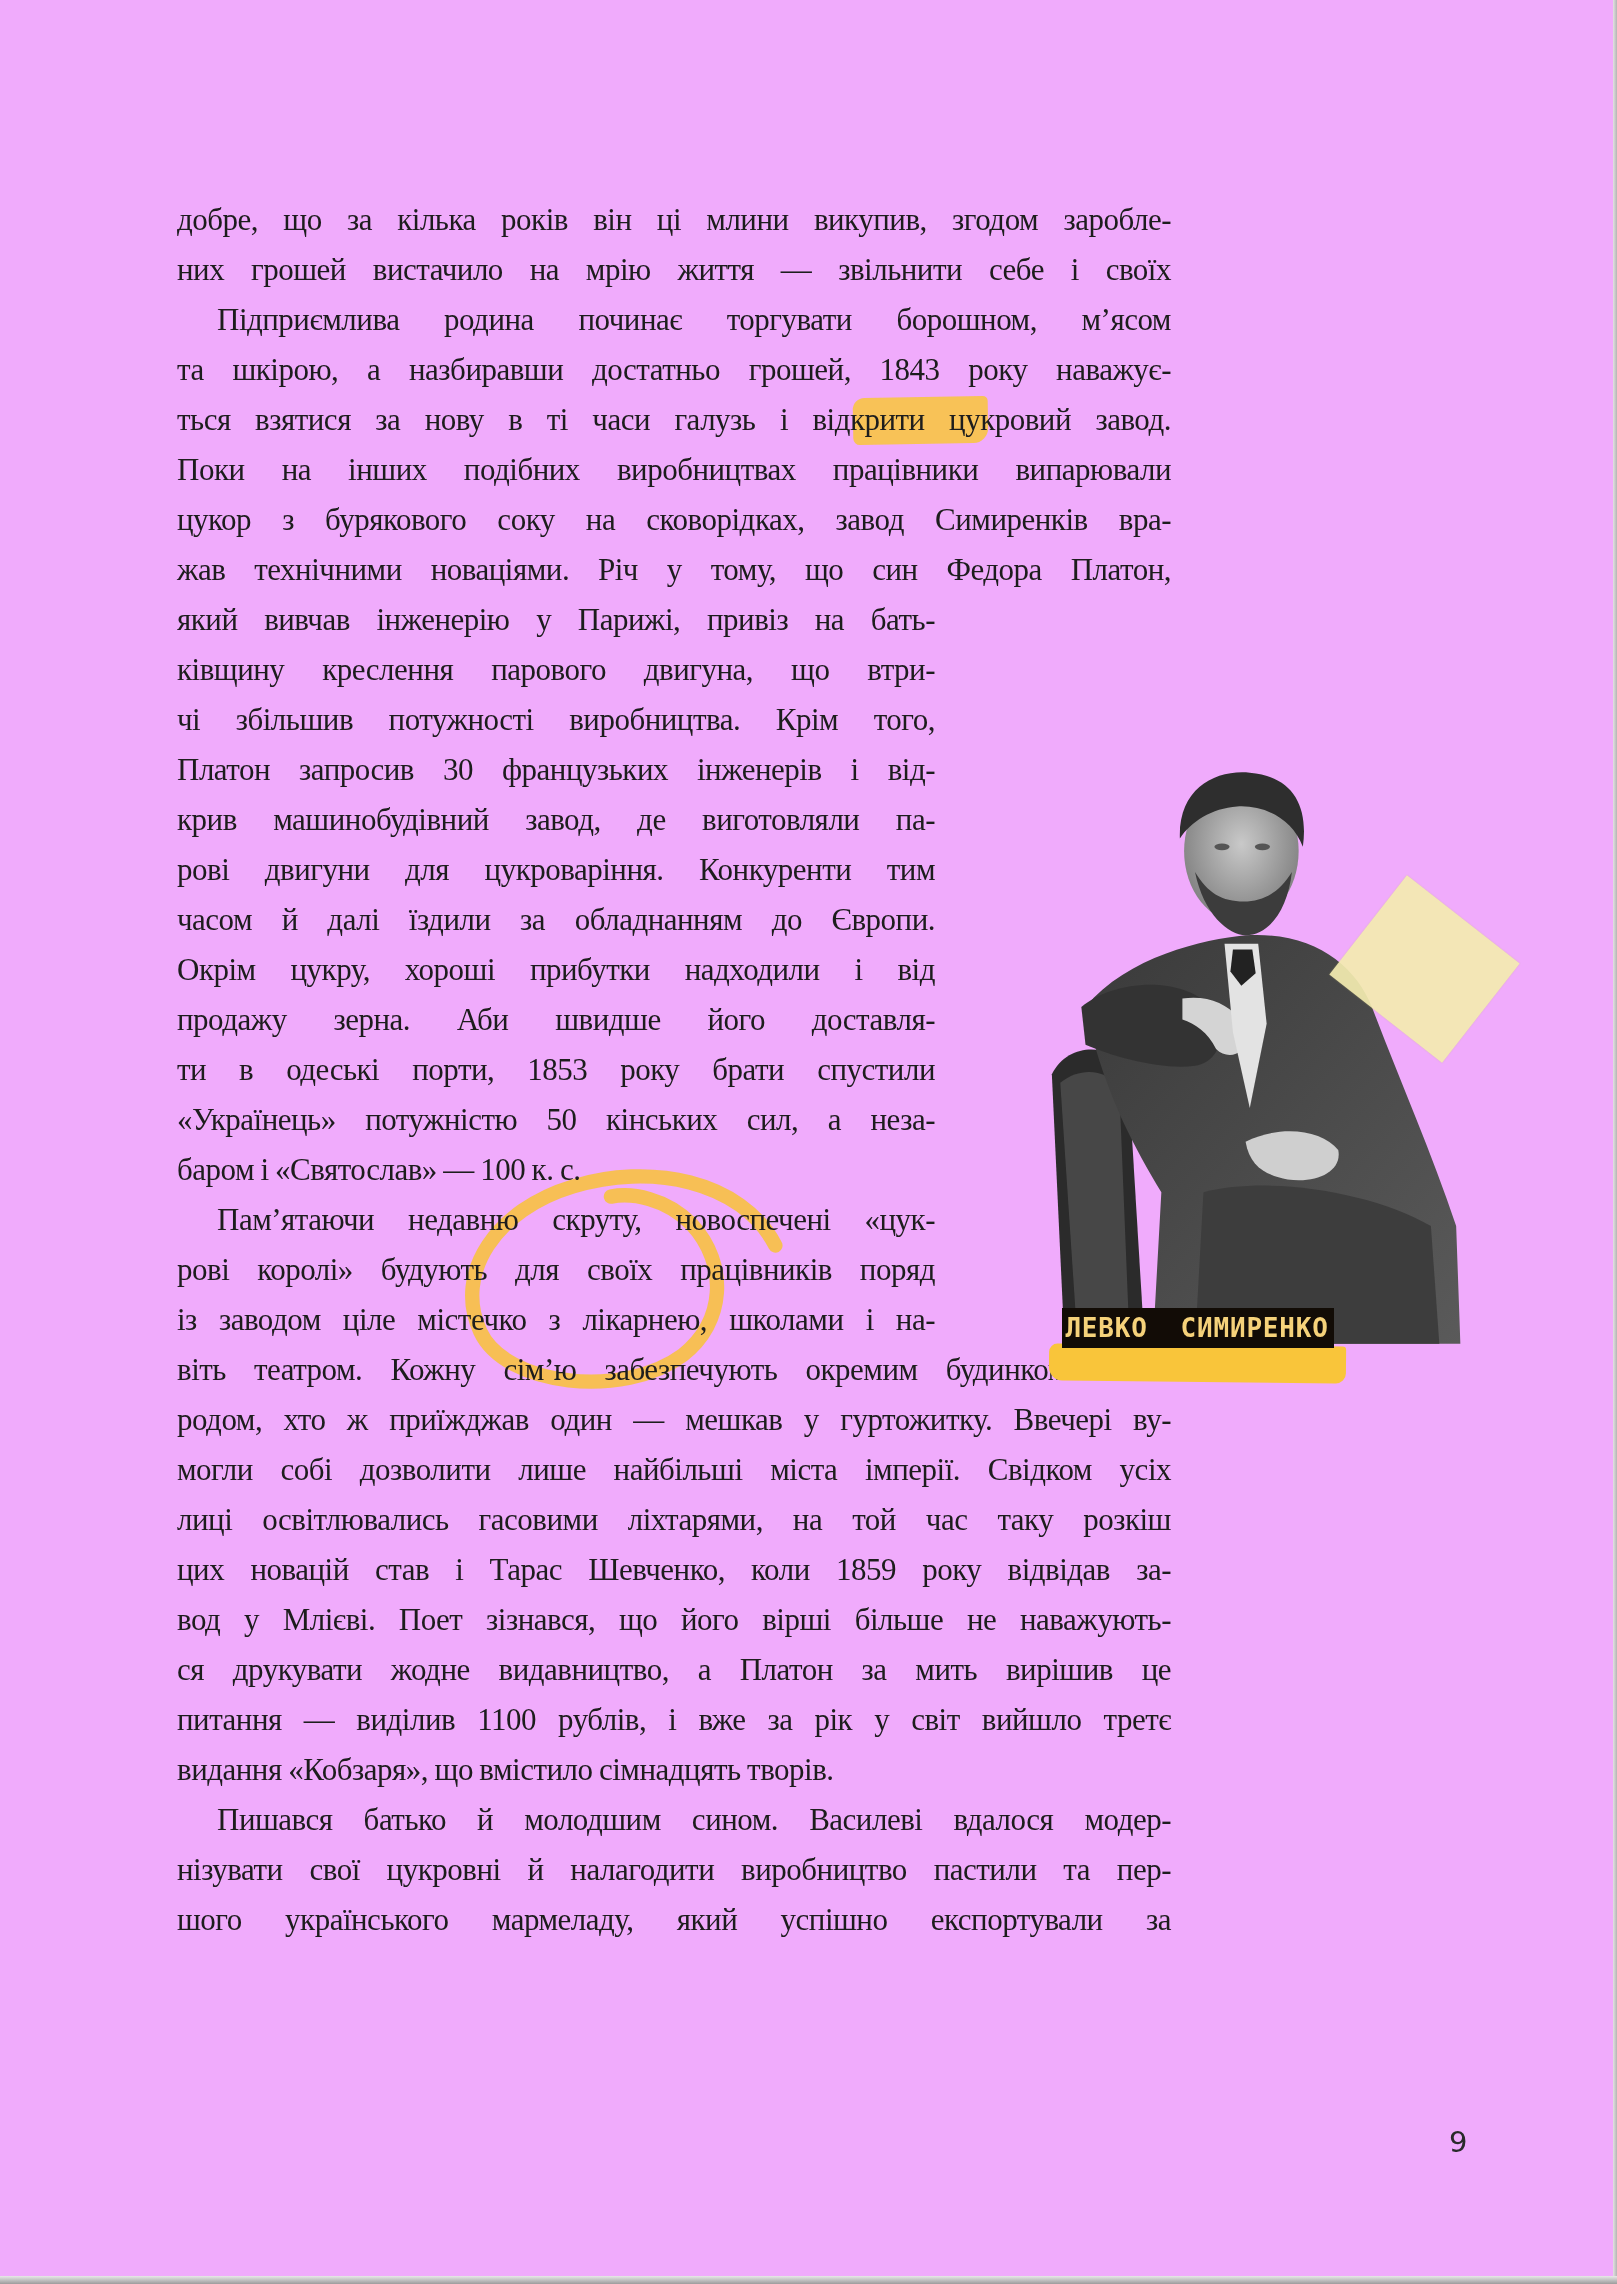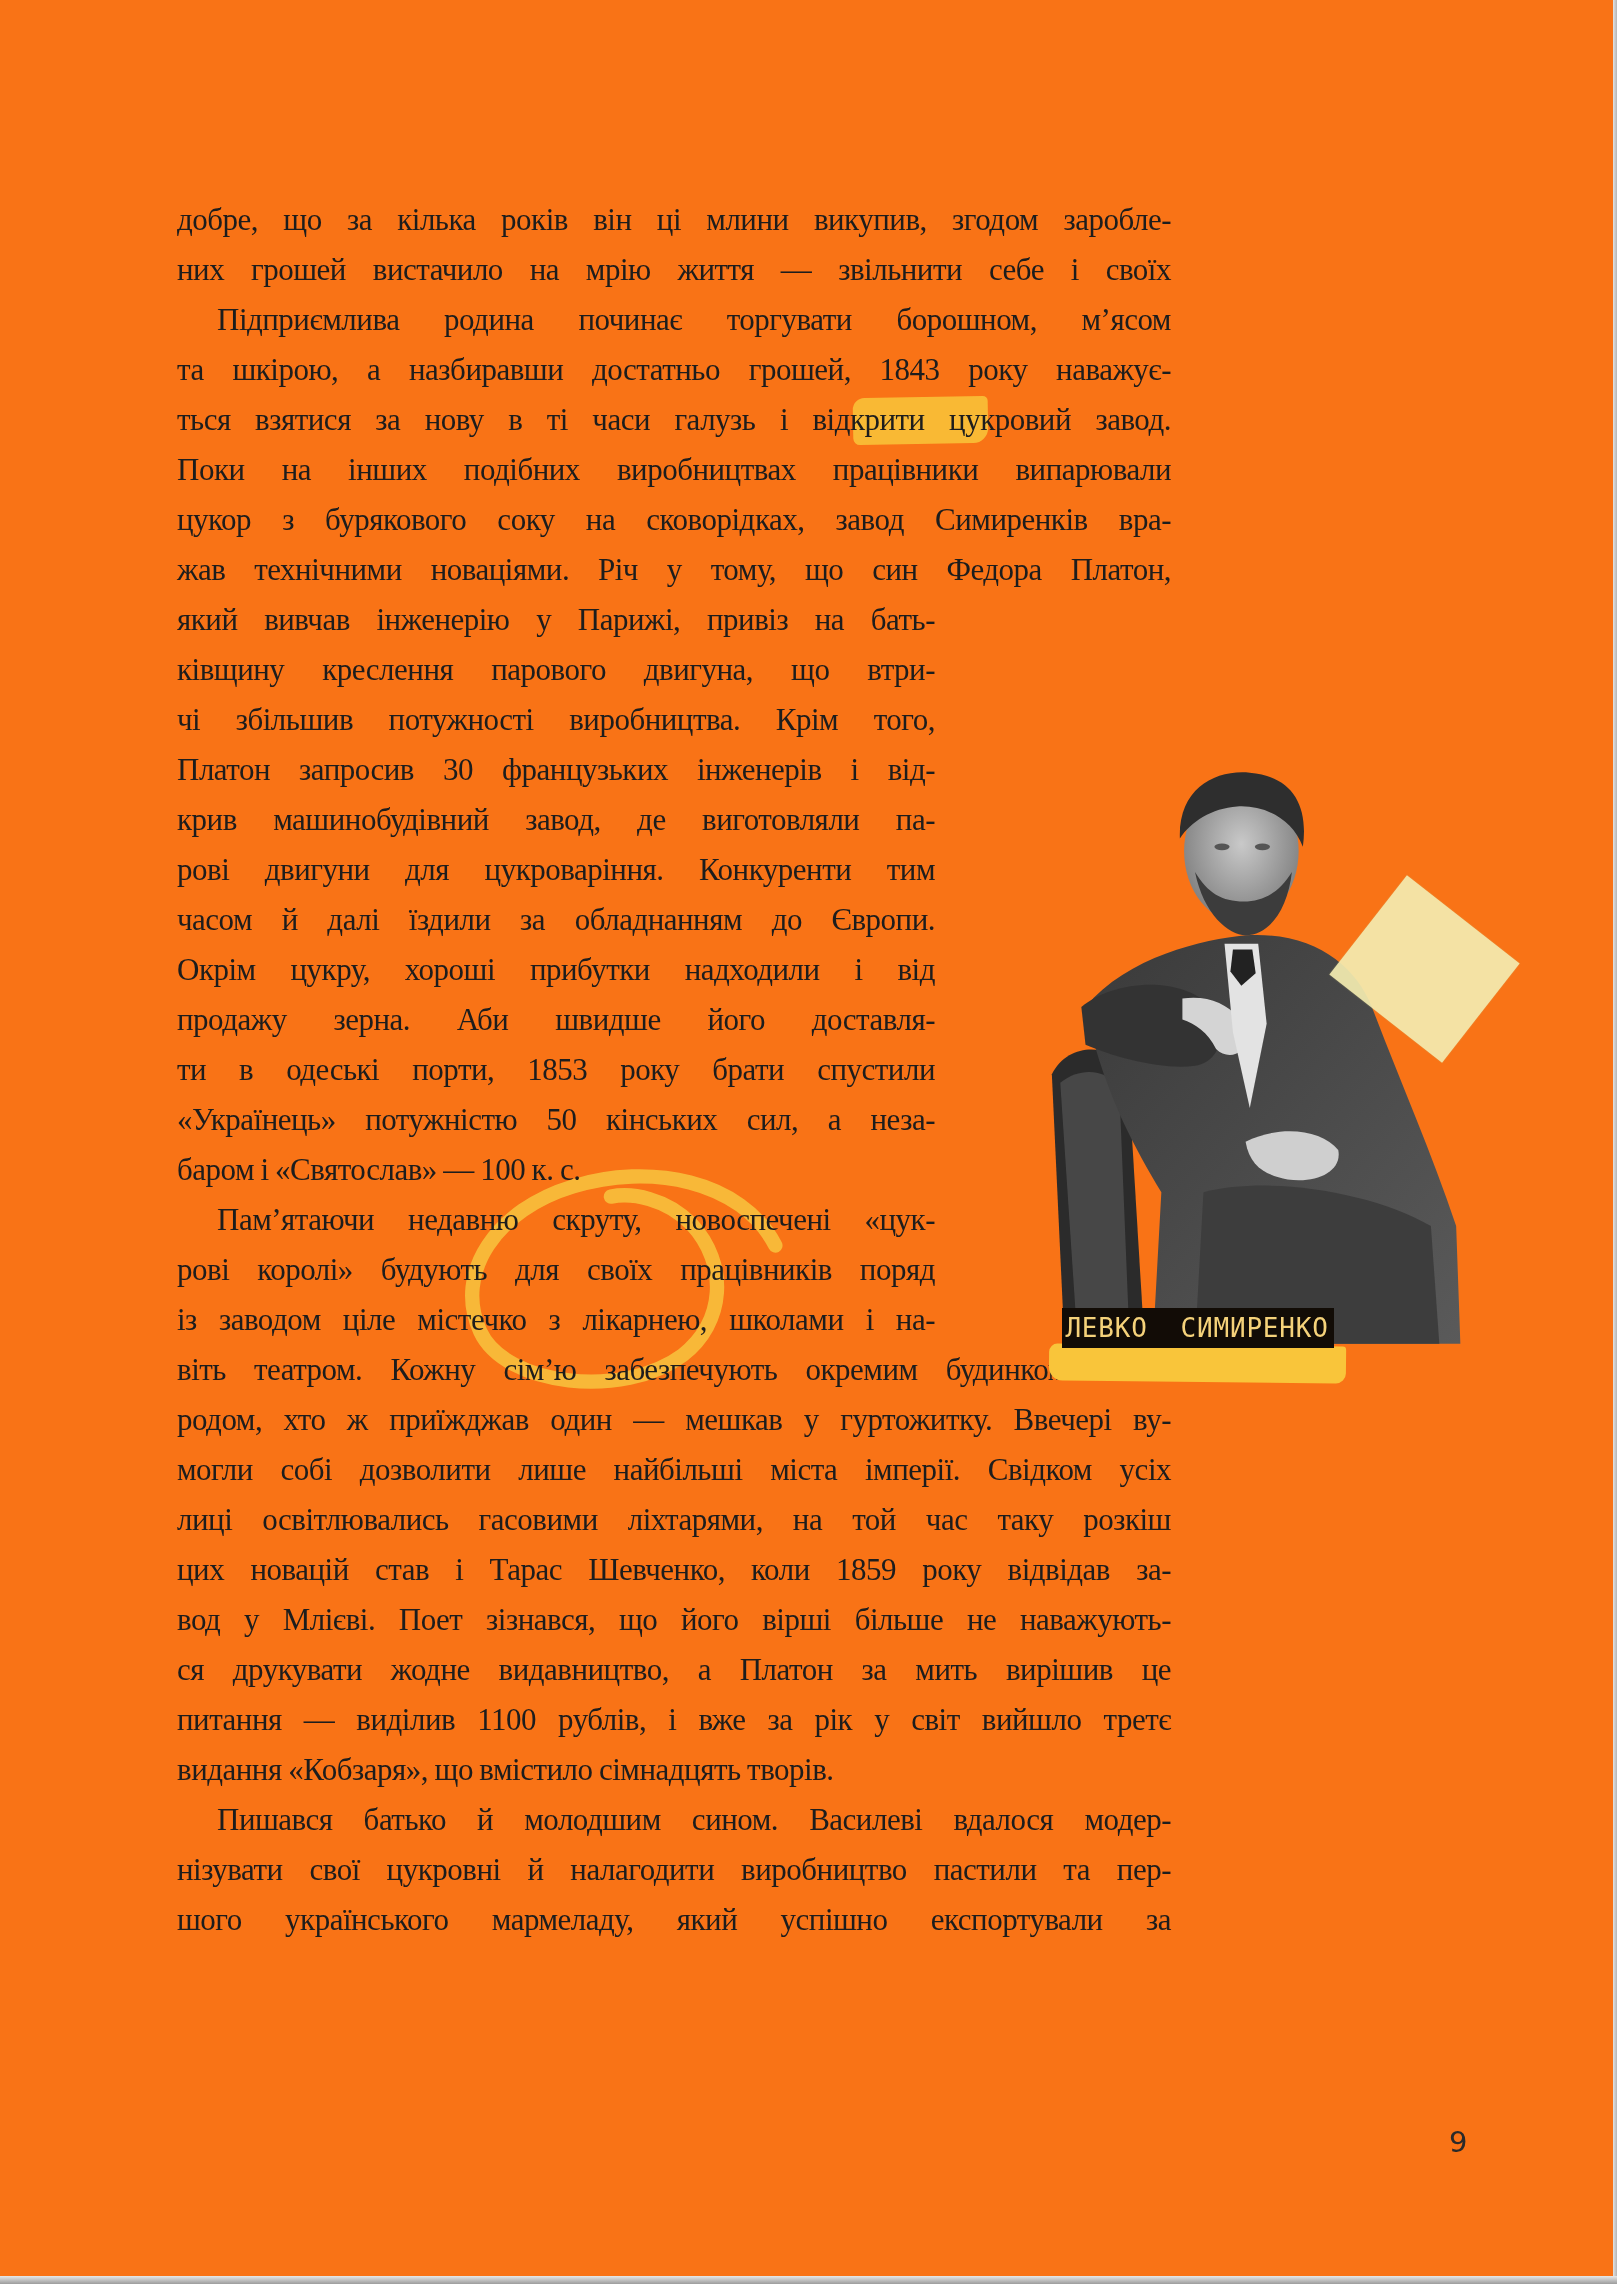--- a/index.html
+++ b/index.html
@@ -12,21 +12,21 @@
       height: 2284px;
       position: relative;
       overflow: hidden;
     }
     .page {
       position: absolute;
       left: 0;
       top: 0;
       width: 1613px;
       height: 2276px;
-      background: #f97316;
+      background: #f0abfc;
     }
     .edge-right {
       position: absolute;
       right: 0;
       top: 0;
       width: 5px;
       height: 2284px;
       background: linear-gradient(to right, #e2e2e2, #a9a9a9);
     }
     .edge-bottom {
@@ -118,21 +118,21 @@
     }
     .caption {
       position: absolute;
       left: 1062px;
       top: 1308px;
       height: 40px;
       padding: 0 5px 0 3.4px;
       background: #120c06;
       color: #f5d27a;
       font-family: "DejaVu Sans Mono", "Liberation Mono", monospace;
-      font-weight: normal;
+      font-weight: bold;
       font-size: 26px;
       line-height: 40px;
       letter-spacing: 0.8px;
       white-space: pre;
       z-index: 4;
     }
 
     .page-number {
       position: absolute;
       left: 1449px;

